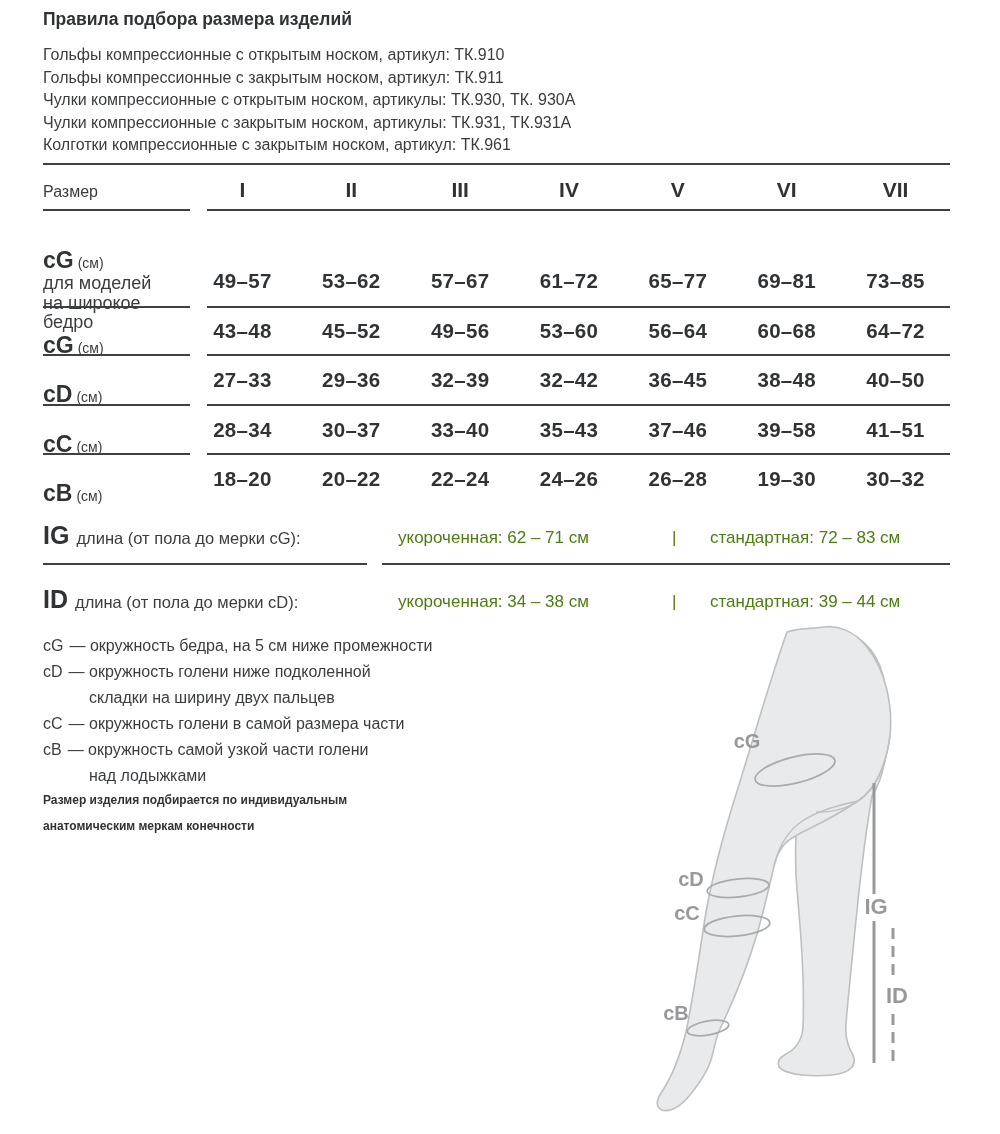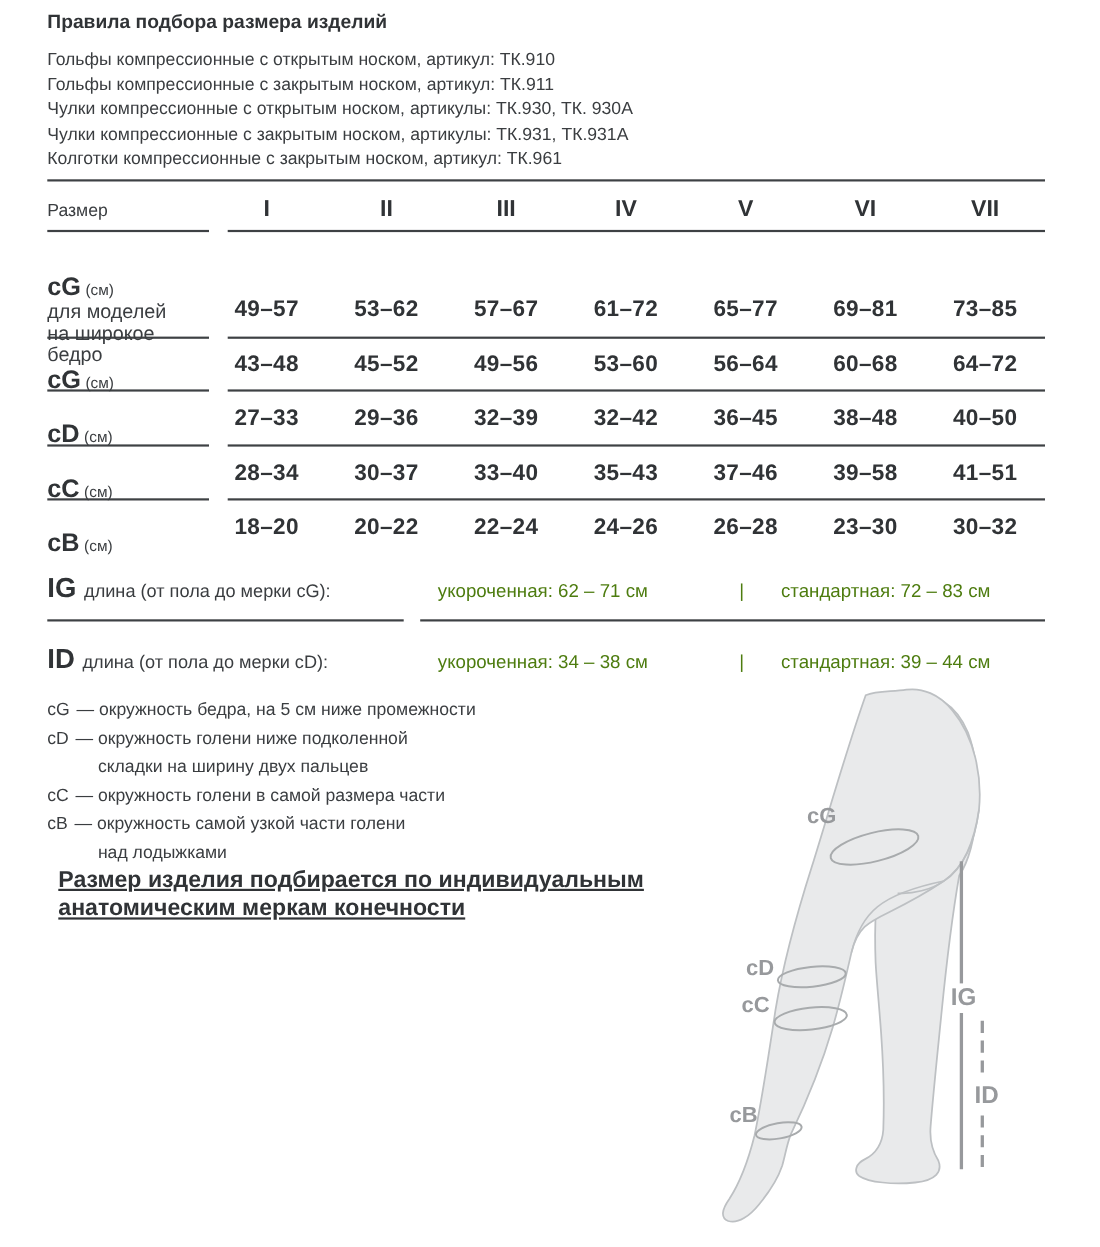--- a/index.html
+++ b/index.html
@@ -45,21 +45,21 @@
   .len-divider{display:flex;height:2px;}
   .len-divider .seg1{width:324px;background:#3e4144;}
   .len-divider .seg-gap{width:15px;}
   .len-divider .seg2{flex:1;background:#3e4144;}
   
   .legend{position:absolute;left:43px;top:633px;width:600px;font-size:16px;line-height:26px;color:#3a3d40;}
   .legend-item{padding-left:46px;text-indent:-46px;}
   .legend-term{white-space:nowrap;}
   .legend-text{white-space:pre-line;margin-left:6px;}
   
-  .note{position:absolute;left:53px;top:787px;width:580px;font-size:21px;font-weight:700;line-height:26px;color:#303336;white-space:pre-line;text-decoration:underline;}
+  .note{position:absolute;left:43px;top:787px;width:580px;font-size:12px;font-weight:700;line-height:26px;color:#303336;white-space:pre-line;}
   
   .figure{position:absolute;left:620px;top:618px;width:360px;height:510px;}
   .fig-label{font-family:"Liberation Sans","DejaVu Sans",sans-serif;font-weight:700;fill:#97999c;}
 </style>
 </head>
 <body>
 
 <div class="title">Правила подбора размера изделий</div>
 
 <div class="products">
@@ -180,21 +180,21 @@
       </div>
     </div>
     <div class="t-gap"></div>
     <div class="t-vals">
       <div class="t-grid">
         <span class="cell-val">18–20</span>
         <span class="cell-val">20–22</span>
         <span class="cell-val">22–24</span>
         <span class="cell-val">24–26</span>
         <span class="cell-val">26–28</span>
-        <span class="cell-val">23–30</span>
+        <span class="cell-val">19–30</span>
         <span class="cell-val">30–32</span>
       </div>
     </div>
   </div>
 
 </div>
 
 <div class="lengths">
   <div class="len-line">
     <span class="len-name">

